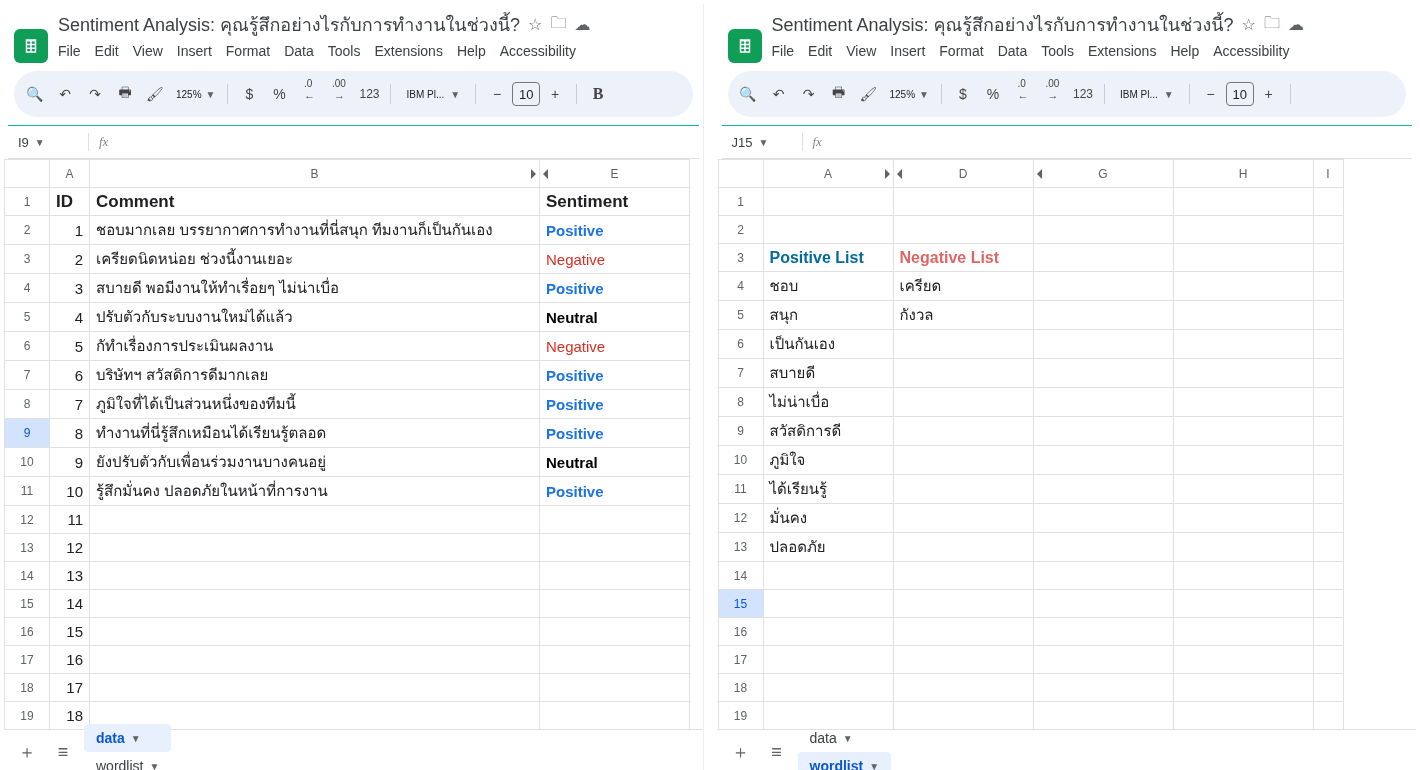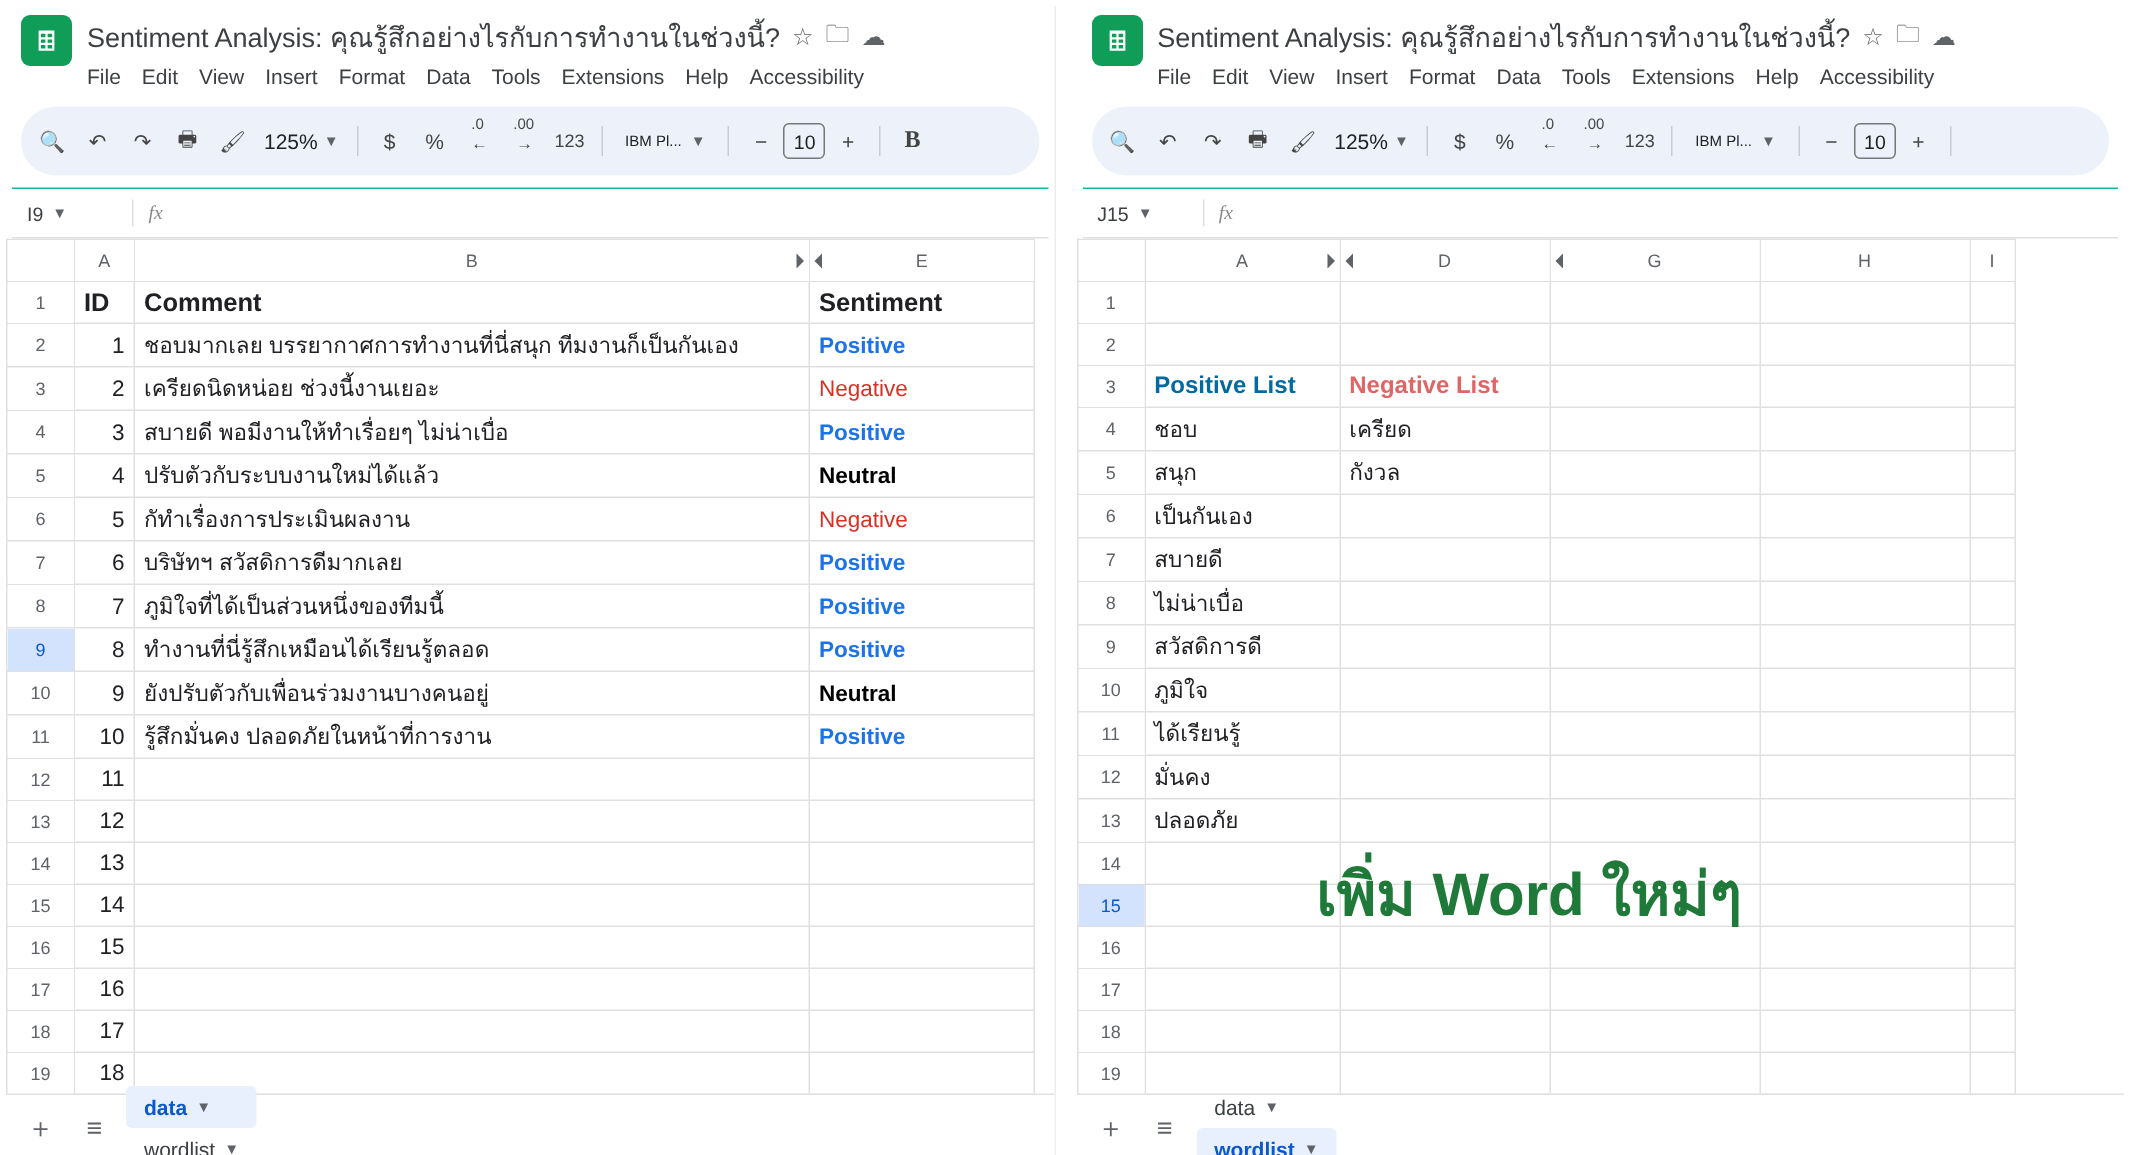--- a/index.html
+++ b/index.html
@@ -1,32 +1,32 @@
 <!DOCTYPE html>
 <html><head>
 <meta charset="utf-8">
 <style>
   html,body{margin:0;padding:0;font-family:Arial,"Segoe UI",sans-serif;background:#fff;color:#202124;font-size:13px}
   .wrap{display:flex;gap:14px;padding:4px}
   .pane{position:relative;flex:1;border-right:1px solid #eee;min-width:0}
   .pane:last-child{border-right:none}
-  .titlebar{display:flex;align-items:flex-start;gap:10px;padding:6px 10px 0 10px}
+  .titlebar{display:flex;align-items:flex-end;gap:10px;padding:6px 10px 0 10px}
   .logo{width:34px;height:34px;background:#0f9d58;border-radius:6px;display:flex;align-items:center;justify-content:center}
   .logo svg{fill:#fff}
   .titleblock{flex:1;min-width:0}
   .doctitle{font-size:18px;color:#3c4043;white-space:nowrap;overflow:hidden;text-overflow:ellipsis;display:flex;align-items:center;gap:8px}
   .doctitle .name{overflow:hidden;text-overflow:ellipsis}
   .doctitle .ic{color:#5f6368;font-size:16px}
   .menubar{display:flex;gap:14px;font-size:14px;color:#3c4043;padding:4px 0}
   .menubar span{cursor:default}
   .toolbar{display:flex;align-items:center;gap:4px;background:#edf2fa;border-radius:24px;margin:8px 10px;padding:4px 8px;height:38px}
   .tbtn{min-width:26px;height:28px;display:flex;align-items:center;justify-content:center;color:#444;border-radius:4px;font-size:14px}
   .sep{width:1px;height:20px;background:#c7cdd6;margin:0 4px}
   .zoom{display:flex;align-items:center;gap:4px;padding:0 4px}
-  .zoom span{font-size:14px}
+  .zoom span{font-size:10px}
   .fontbox{border:1px solid transparent;border-radius:4px;padding:2px 6px;display:flex;align-items:center;gap:6px;max-width:88px;overflow:hidden}
   .fontbox .fn{white-space:nowrap;overflow:hidden;text-overflow:ellipsis;font-size:10px}
   .fsz{display:flex;align-items:center;gap:2px}
   .fsz .num{width:26px;height:22px;border:1px solid #747775;border-radius:4px;display:flex;align-items:center;justify-content:center;font-size:13px}
   .bold{font-weight:700;font-family:"Times New Roman",serif;font-size:16px}
   .fxbar{display:flex;align-items:center;gap:10px;border-top:1px solid #14b8a6;border-bottom:1px solid #e0e0e0;padding:2px 10px;height:28px;margin:0 4px}
   .cellref{width:60px;font-size:13px;color:#3c4043;display:flex;align-items:center;gap:6px}
   .cellref .dd{color:#5f6368;font-size:10px}
   .fxv{width:1px;height:18px;background:#e0e0e0}
   .fx{font-style:italic;color:#888;font-family:serif}
@@ -795,21 +795,20 @@
               <td>
                 <div class="cell"></div>
               </td>
               <td>
                 <div class="cell"></div>
               </td>
             </tr>
           </tbody>
         </table>
     </div>
-    <div class="overlay" style="left:160px;top:560px">เพิ่ม Word ใหม่ๆ</div>
     <div class="spacer"></div>
     <div class="bbar">
       <div class="bbtn">＋</div>
       <div class="bbtn">≡</div>
       <div id="tabsR">
           <div class="tab">
             <span>data</span>
             <span class="dd">▼</span>
           </div>
           <div class="tab active">

